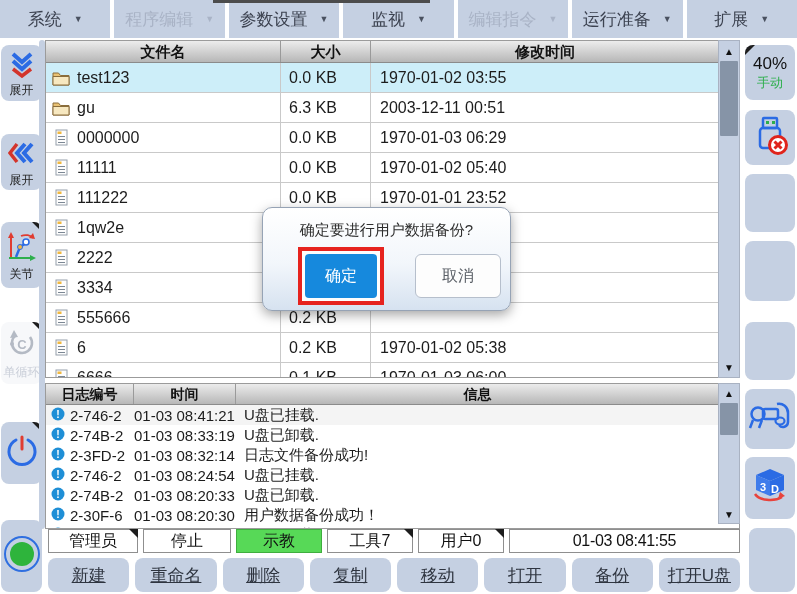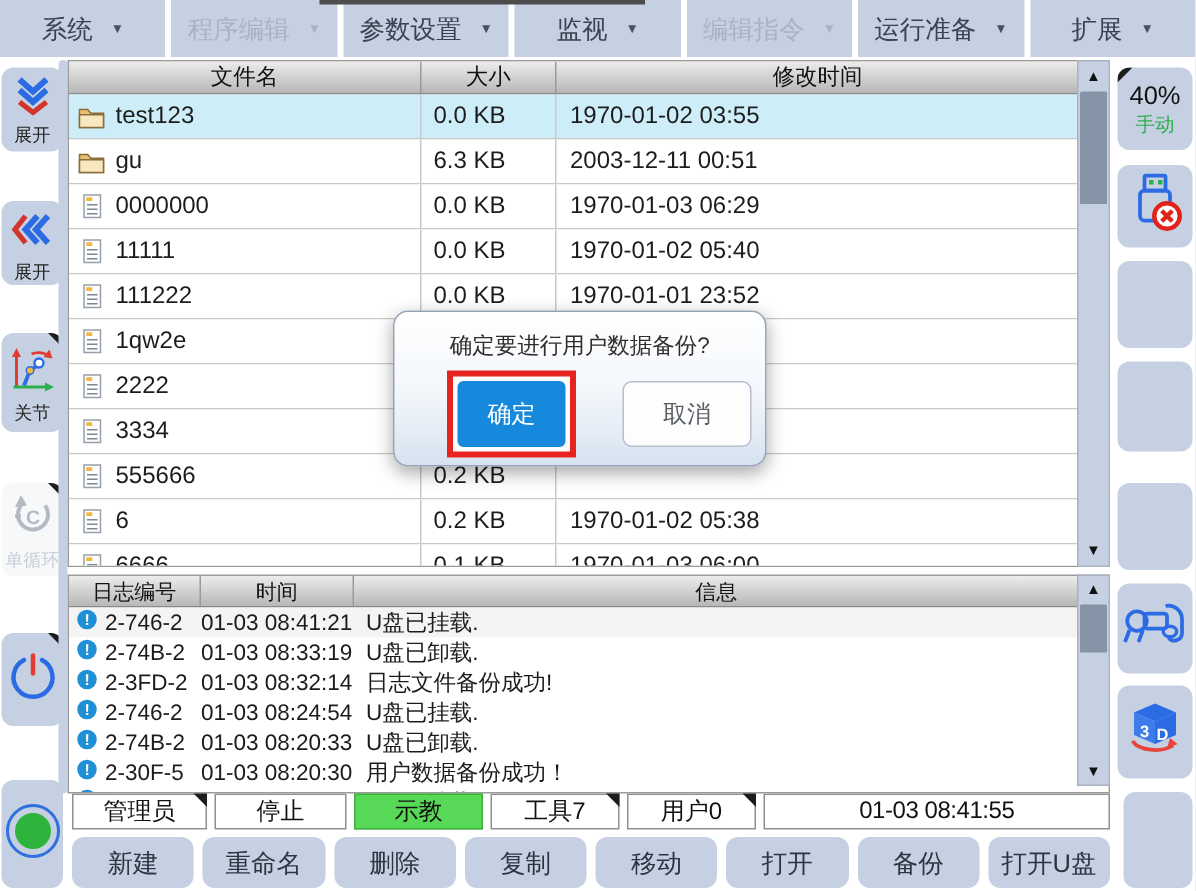--- a/index.html
+++ b/index.html
@@ -22,21 +22,21 @@
   .side-btn.disabled .lbl{ color:#c9ced8; }
   .corner-tr::after{ content:''; position:absolute; top:0; right:0; border-left:10px solid transparent; border-top:10px solid #1d1d1d; }
   .corner-tl::before{ content:''; position:absolute; top:0; left:0; border-right:10px solid transparent; border-top:10px solid #1d1d1d; }
   .speed-val{ font-size:17px; color:#111; line-height:1.1; }
   .mode-lbl{ font-size:13px; color:#2eaf4d; line-height:1.1; }
 
   .divider-strip{ position:absolute; left:39px; top:40px; width:6px; height:489px; background:#c5d0e2; border-radius:3px; }
 
   
   .file-panel{ position:absolute; left:45px; top:40px; width:695px; height:338px; border:1px solid #9b9b9b; background:#fff; overflow:hidden; }
-  .grid-header{ display:flex; background:linear-gradient(#ececec,#b7b7b7); border-bottom:1px solid #8b8b8b; font-weight:normal; color:#111; }
+  .grid-header{ display:flex; background:linear-gradient(#ececec,#b7b7b7); border-bottom:1px solid #8b8b8b; font-weight:bold; color:#111; }
   .file-panel .grid-header{ height:22px; font-size:15px; line-height:21px; width:673px; }
   .gh-cell{ text-align:center; border-right:1px solid #9a9a9a; }
   .gh-cell:last-child{ border-right:none; }
   .fh-name{ width:235px; } .fh-size{ width:90px; } .fh-time{ width:348px; }
   .frows{ width:673px; }
   .frow{ display:flex; height:30px; border-bottom:1px solid #c9c9c9; background:#fff; align-items:stretch; font-size:16px; color:#1c1c1c; }
   .frow.sel{ background:#cdeef9; }
   .fc{ display:flex; align-items:center; border-right:1px solid #c9c9c9; overflow:hidden; white-space:nowrap; }
   .fc-name{ width:235px; padding-left:6px; gap:7px; }
   .fc-size{ width:90px; padding-left:8px; }
@@ -71,21 +71,21 @@
   .st-box{ position:relative; height:24px; background:#fff; border:1px solid #8f8f8f; display:flex; align-items:center; justify-content:center; font-size:16px; color:#111; }
   .st-role{ width:90px; } .st-run{ width:88px; } 
   .st-mode{ width:86px; background:#57d957; border-color:#3fae3f; }
   .st-speed{ width:88px; background:#4f4f4f; color:#fff; }
   .st-tool{ width:86px; } .st-user{ width:86px; }
   .st-time{ flex:1; font-size:16px; letter-spacing:-0.3px; }
   .st-corner::after{ content:''; position:absolute; top:-1px; right:-1px; border-left:9px solid transparent; border-top:9px solid #1d1d1d; }
 
   
   .actionsbar{ position:absolute; left:48px; top:558px; width:692px; height:34px; display:flex; gap:6px; }
-  .act-btn{ flex:1; background:#c5d0e2; border:none; border-radius:8px; font-size:17px; color:#2f3540; font-family:inherit; }
+  .act-btn{ flex:1; background:#c5d0e2; border:none; border-radius:8px; font-size:17px; color:#2f3540; font-family:inherit;text-decoration:underline; }
 </style>
 </head>
 <body>
 
 <div class="screen">
 
   <div class="menubar">
     <div class="menu-item">
         <span>系统</span>
         <span class="caret">▼</span>
@@ -416,21 +416,21 @@
           </div>
           <div class="lc lc-time">01-03 08:20:33</div>
           <div class="lc lc-msg">U盘已卸载.</div>
         </div>
         <div class="lrow">
           <div class="lc lc-id">
             <span><svg width="14" height="14" viewBox="0 0 14 14">
                 <circle cx="7" cy="7" r="6.5" fill="#1f8fd6"></circle>
                 <text x="7" y="10.8" text-anchor="middle" font-size="10.5" font-weight="bold" fill="#fff" font-family="Liberation Sans,sans-serif">!</text>
               </svg></span>
-            <span class="lid">2-30F-5</span>
+            <span class="lid">2-30F-6</span>
           </div>
           <div class="lc lc-time">01-03 08:20:30</div>
           <div class="lc lc-msg">用户数据备份成功！</div>
         </div>
         <div class="lrow">
           <div class="lc lc-id">
             <span><svg width="14" height="14" viewBox="0 0 14 14">
                 <circle cx="7" cy="7" r="6.5" fill="#1f8fd6"></circle>
                 <text x="7" y="10.8" text-anchor="middle" font-size="10.5" font-weight="bold" fill="#fff" font-family="Liberation Sans,sans-serif">!</text>
               </svg></span>

